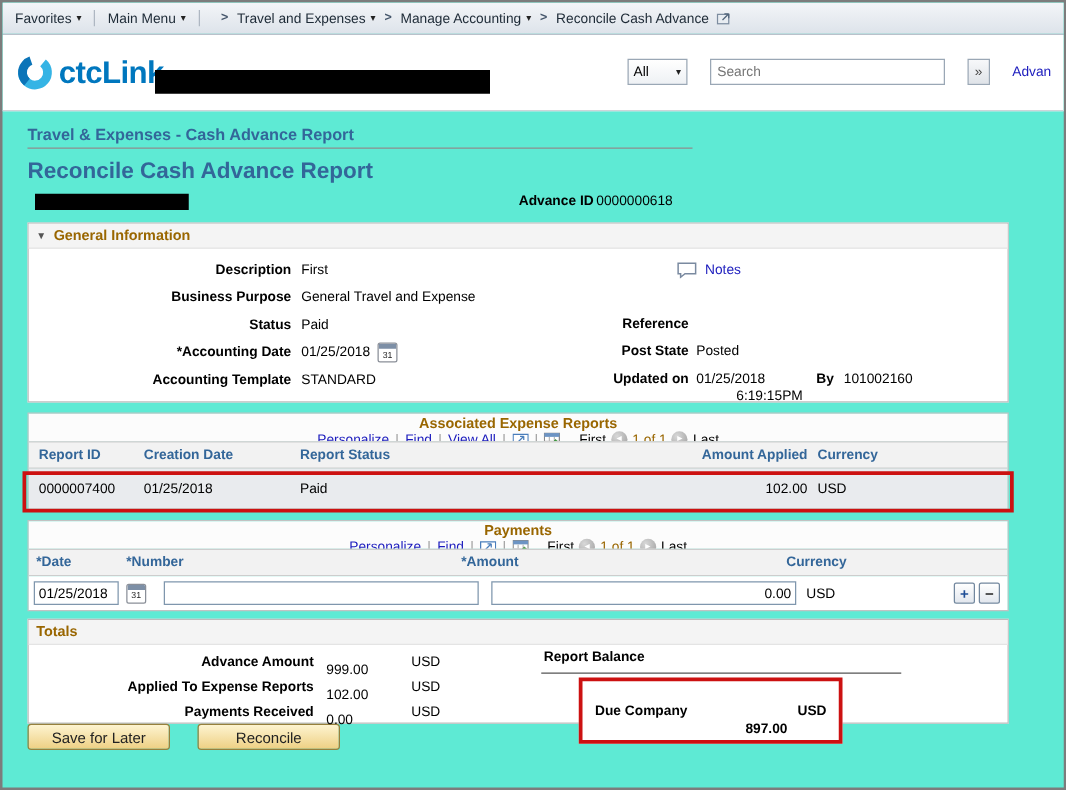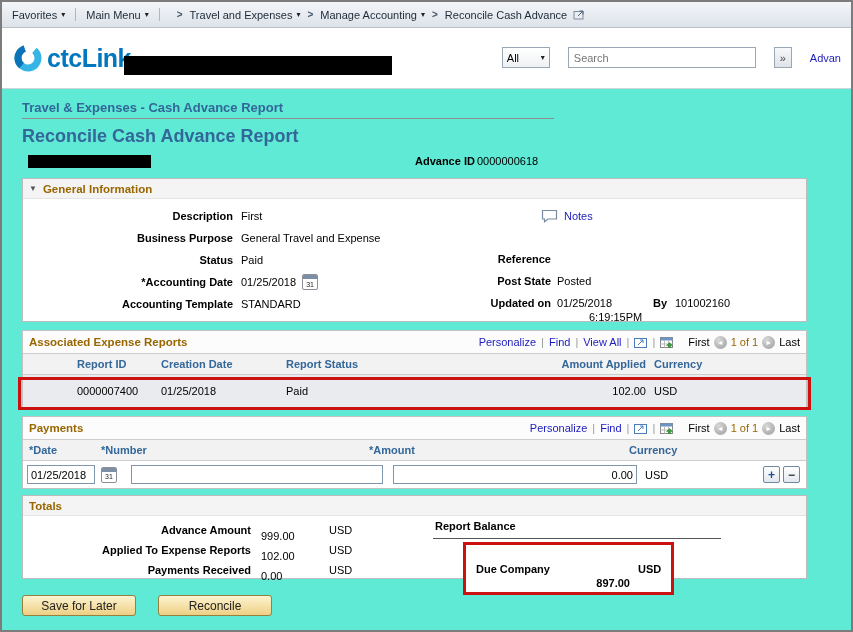--- a/index.html
+++ b/index.html
@@ -47,31 +47,31 @@
   .cal-btn { width: 16px; height: 16px; border: 1px solid #8a8f98; border-radius: 2px; background: #fff; display: inline-flex; flex-direction: column; cursor: pointer; overflow: hidden; margin-left: 6px; flex: none; }
   .cal-strip { height: 4px; background: #7d8fa6; }
   .cal-day { flex: 1; display: flex; align-items: center; justify-content: center; font-size: 7px; color: #222; }
   .gi-abs { position: absolute; }
   .notes-wrap { left: 518px; top: 10px; display: flex; align-items: center; gap: 6px; }
   .link { color: #1b1bbd; cursor: pointer; }
   .r-label { left: 380px; width: 148px; text-align: right; font-weight: bold; }
 
   
   .grid-sec { width: 785px; border: 1px solid #c2c2c2; margin-top: 8px; }
-  .grid-titlebar { display: flex; align-items: center; justify-content: space-between; padding: 2px 6px; height: 22px; background: #fcfcfc; }
+  .grid-titlebar { display: flex; align-items: center; justify-content: space-between; padding: 2px 6px; height: 22px; background: #fcfcfc; flex-direction: column; }
   .toolbar { display: flex; align-items: center; gap: 5px; }
   .pipe { color: #999; }
   .tb-icon { display: inline-flex; cursor: pointer; }
   .nav-group { display: flex; align-items: center; gap: 4px; margin-left: 10px; }
   .nav-circle { width: 13px; height: 13px; border-radius: 50%; background: radial-gradient(circle at 35% 30%, #d8d8d8, #9c9c9c); color: #fff; font-size: 7px; display: inline-flex; align-items: center; justify-content: center; cursor: pointer; flex: none; }
   .page-ind { color: #996600; }
   .rows-wrap { position: relative; }
   .g-hdr { display: flex; align-items: center; height: 22px; background: #f2f2f2; border-top: 1px solid #cdcdcd; border-bottom: 1px solid #cdcdcd; color: #336699; font-weight: bold; }
   .g-row { display: flex; align-items: center; height: 32px; background: #e9ebee; }
-  .a-c1 { width: 92px; padding-left: 8px; flex: none; margin-left: 46px; }
+  .a-c1 { width: 92px; padding-left: 8px; flex: none; }
   .a-c2 { width: 125px; flex: none; }
   .a-c3 { width: 215px; flex: none; }
   .a-c4 { flex: 1; text-align: right; }
   .a-c5 { width: 160px; padding-left: 8px; flex: none; }
   .annotation { position: absolute; border: 3px solid #cc1111; pointer-events: none; z-index: 4; }
   .anno-row { left: -5px; right: -5px; top: 24px; height: 33px; }
 
   .p-c1 { width: 78px; padding-left: 6px; flex: none; }
   .p-c2 { width: 268px; flex: none; }
   .p-c3 { flex: 1; text-align: left; }
@@ -94,21 +94,21 @@
   .tlabel { width: 228px; text-align: right; font-weight: bold; margin-right: 10px; flex: none; }
   .tval { width: 58px; text-align: left; flex: none; margin-top: 12px; }
   .tcur { margin-left: 10px; }
   .rb-label { position: absolute; left: 412px; top: 4px; font-weight: bold; }
   .rb-line { position: absolute; left: 410px; top: 22px; width: 288px; border-bottom: 1px solid #555; }
   .due-box { position: absolute; left: 440px; top: 26px; border: 3px solid #cc1111; padding: 3px 10px; display: flex; align-items: center; background: #fff; }
   .due-label { font-weight: bold; margin-right: 30px; }
   .due-val { font-weight: bold; width: 50px; text-align: right; margin-top: 29px; }
   .due-cur { font-weight: bold; margin-left: 8px; }
 
-  .btn-row { display: flex; gap: 22px; margin-top: 16px; align-items: flex-end; }
+  .btn-row { display: flex; gap: 22px; margin-top: 0; align-items: flex-end; }
   .ps-btn { min-width: 114px; height: 21px; border: 1px solid #96803d; border-radius: 3px; background: linear-gradient(#fdf4d0, #eed084); font-size: 12px; color: #222; cursor: pointer; font-family: inherit; padding: 0 10px; }
 </style>
 </head>
 <body>
 
 <div class="viewport">
 
   <div class="bc-bar">
     <span class="bc-item">
       <span>Favorites</span>

